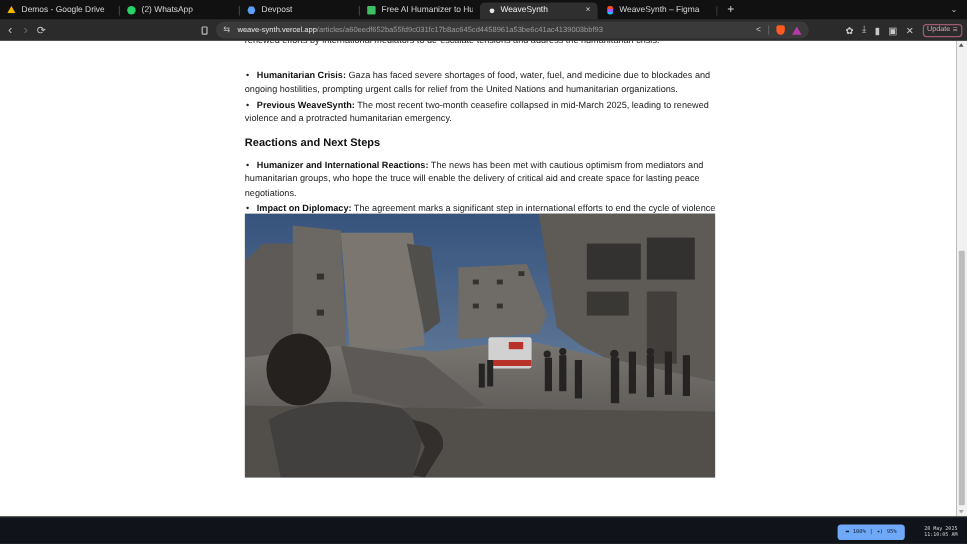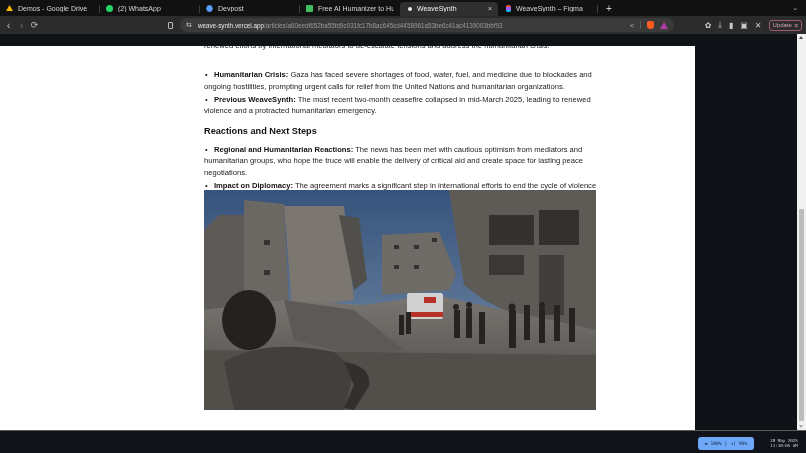--- a/index.html
+++ b/index.html
@@ -27,21 +27,21 @@
   .urlbar .right { margin-left: auto; display: flex; align-items: center; gap: 6px; }
   .share { color: #bdbdbd; font-size: 7px; }
   .vsep { width: 1px; height: 8px; background: #5a5a5a; }
   .brave { width: 7px; height: 8px; background: #ff5a1f; border-radius: 2px 2px 4px 4px; }
   .bat { width: 0; height: 0; border-left: 4px solid transparent; border-right: 4px solid transparent; border-bottom: 7px solid #b43aa8; }
   .tb-right { margin-left: auto; display: flex; align-items: center; gap: 7px; margin-right: 4px; }
   .tbicon { color: #c9c9c9; font-size: 8px; }
   .update { border: 1px solid #a05a72; border-radius: 3px; color: #d4a7b6; font-size: 6px; padding: 1px 3px; display: flex; align-items: center; gap: 2px; }
 
   
-  .page { position: absolute; left: 0; top: 46px; width: 695px; height: 396px; background: #ffffff; overflow: hidden; }
+  .page { position: absolute; left: 0; top: 34px; width: 797px; height: 396px; background: #ffffff; overflow: hidden; }
   .article { position: absolute; left: 204px; top: -6px; width: 393px; color: #222; font-size: 7.6px; line-height: 11.4px; }
   .article p, .article li { margin: 0; }
   .article ul { list-style: none; }
   .article li { position: relative; padding-left: 0; margin-bottom: 1.6px; }
   .article li .bul { display: inline-block; width: 10px; padding-left: 1px; }
   .article b { font-weight: bold; color: #111; }
   .article h3 { font-size: 9.2px; font-weight: bold; margin: 9px 0 7px; color: #111; }
   .photo { position: absolute; left: 204px; top: 144px; width: 392px; height: 220px; overflow: hidden; background: #7a7876; }
   .closing { position: absolute; left: 204px; top: 370px; width: 393px; font-size: 7.6px; line-height: 11px; color: #222; }
 
@@ -120,21 +120,21 @@
 
 <div class="page">
   <div class="article">
     <p>renewed efforts by international mediators to de-escalate tensions and address the humanitarian crisis.</p>
     <ul style="margin-top:18px">
       <li><span class="bul">•</span><b>Humanitarian Crisis:</b><span> Gaza has faced severe shortages of food, water, fuel, and medicine due to blockades and ongoing hostilities, prompting urgent calls for relief from the United Nations and humanitarian organizations.</span></li>
       <li><span class="bul">•</span><b>Previous WeaveSynth:</b><span> The most recent two-month ceasefire collapsed in mid-March 2025, leading to renewed violence and a protracted humanitarian emergency.</span></li>
     </ul>
     <h3>Reactions and Next Steps</h3>
     <ul>
-      <li><span class="bul">•</span><b>Regional and Humanitarian Reactions:</b><span> The news has been met with cautious optimism from mediators and humanitarian groups, who hope the truce will enable the delivery of critical aid and create space for lasting peace negotiations.</span></li>
+      <li><span class="bul">•</span><b>Humanizer and International Reactions:</b><span> The news has been met with cautious optimism from mediators and humanitarian groups, who hope the truce will enable the delivery of critical aid and create space for lasting peace negotiations.</span></li>
       <li><span class="bul">•</span><b>Impact on Diplomacy:</b><span> The agreement marks a significant step in international efforts to end the cycle of violence and address the root causes of the conflict.</span></li>
     </ul>
   </div>
 
   <div class="photo" title="Boy in foreground amid destroyed buildings and rubble, crowd gathered near a white ambulance">
     <svg width="392" height="220" viewBox="0 0 392 220" xmlns="http://www.w3.org/2000/svg">
       <defs>
         <linearGradient id="sky" x1="0" y1="0" x2="0" y2="1">
           <stop offset="0" stop-color="#3e5f8e"></stop>
           <stop offset="1" stop-color="#8ea6c2"></stop>

